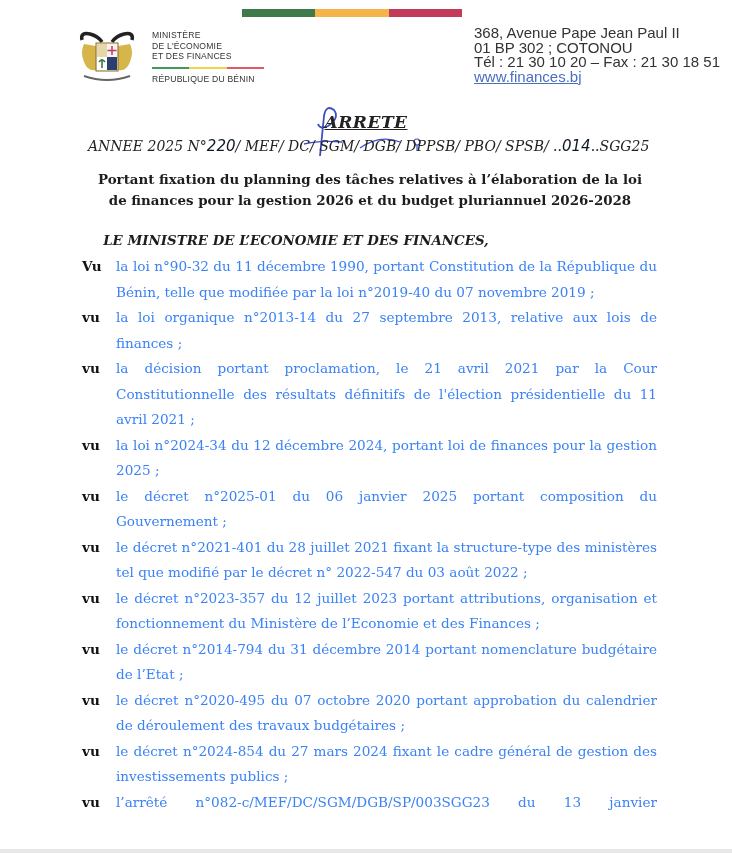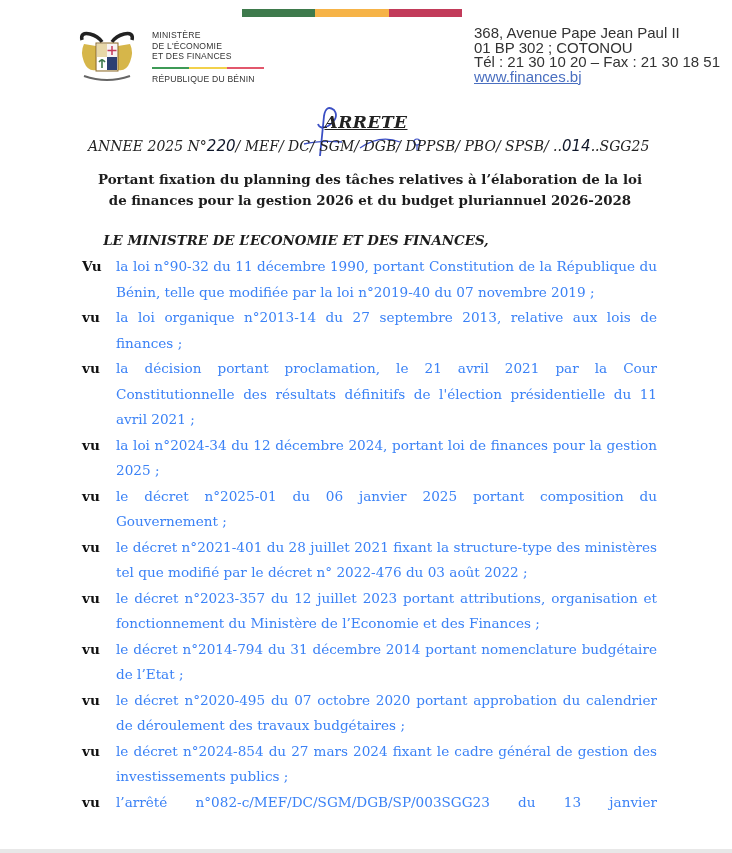--- a/index.html
+++ b/index.html
@@ -108,21 +108,21 @@
   <div class="vu-item">
     <span class="vu">vu</span>
     <span class="txt">la loi n°2024-34 du 12 décembre 2024, portant loi de finances pour la gestion 2025 ;</span>
   </div>
   <div class="vu-item">
     <span class="vu">vu</span>
     <span class="txt">le décret n°2025-01 du 06 janvier 2025 portant composition du Gouvernement ;</span>
   </div>
   <div class="vu-item">
     <span class="vu">vu</span>
-    <span class="txt">le décret n°2021-401 du 28 juillet 2021 fixant la structure-type des ministères tel que modifié par le décret n° 2022-476 du 03 août 2022 ;</span>
+    <span class="txt">le décret n°2021-401 du 28 juillet 2021 fixant la structure-type des ministères tel que modifié par le décret n° 2022-547 du 03 août 2022 ;</span>
   </div>
   <div class="vu-item">
     <span class="vu">vu</span>
     <span class="txt">le décret n°2023-357 du 12 juillet 2023 portant attributions, organisation et fonctionnement du Ministère de l’Economie et des Finances ;</span>
   </div>
   <div class="vu-item">
     <span class="vu">vu</span>
     <span class="txt">le décret n°2014-794 du 31 décembre 2014 portant nomenclature budgétaire de l’Etat ;</span>
   </div>
   <div class="vu-item">

